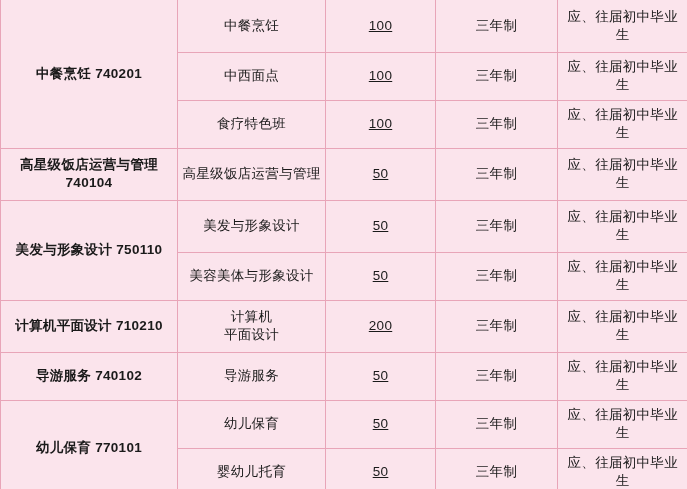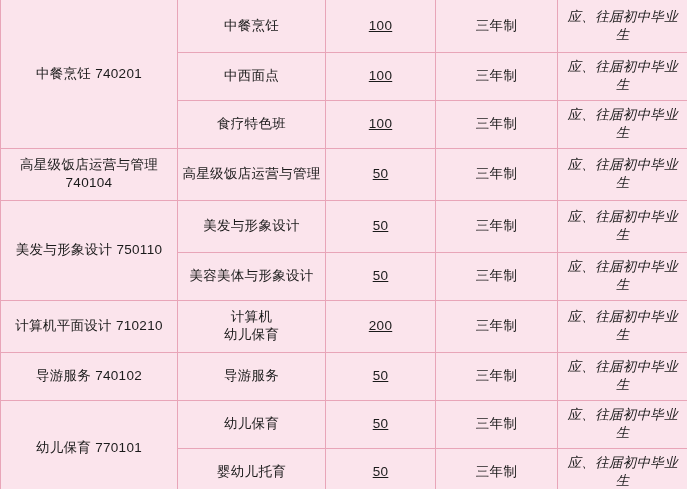--- a/index.html
+++ b/index.html
@@ -38,25 +38,25 @@
     letter-spacing: 0.3px;
     white-space: pre-line;
   }
   
   col.c0 { width: 177px; }
   col.c1 { width: 148px; }
   col.c2 { width: 110px; }
   col.c3 { width: 122px; }
   col.c4 { width: 130px; }
 
-  td.col-major   { font-size: 13.5px; }
+  td.col-major   { font-size: 13.5px; font-weight: bold; }
   td.col-dir     { font-size: 13.5px; }
   td.col-count   { font-size: 13.5px; text-decoration: underline; }
   td.col-years   { font-size: 13.5px; }
-  td.col-target  { font-size: 13.5px; text-align: center; font-style: italic; }
+  td.col-target  { font-size: 13.5px; text-align: center; }
 
   
   table.major-table tr td:last-child {
     border-right: none;
   }
   
   table.major-table tr:first-child td {
     border-top: none;
   }
 </style>
@@ -108,21 +108,21 @@
         </tr>
         <tr style="height: 48px;">
           <td class="col-dir">美容美体与形象设计</td>
           <td class="col-count">50</td>
           <td class="col-years">三年制</td>
           <td class="col-target">应、往届初中毕业生</td>
         </tr>
         <tr style="height: 52px;">
           <td class="col-major">计算机平面设计 710210</td>
           <td class="col-dir">计算机
-幼儿保育</td>
+平面设计</td>
           <td class="col-count">200</td>
           <td class="col-years">三年制</td>
           <td class="col-target">应、往届初中毕业生</td>
         </tr>
         <tr style="height: 48px; margin-top: 40px;">
           <td class="col-major">导游服务 740102</td>
           <td class="col-dir">导游服务</td>
           <td class="col-count">50</td>
           <td class="col-years">三年制</td>
           <td class="col-target">应、往届初中毕业生</td>

